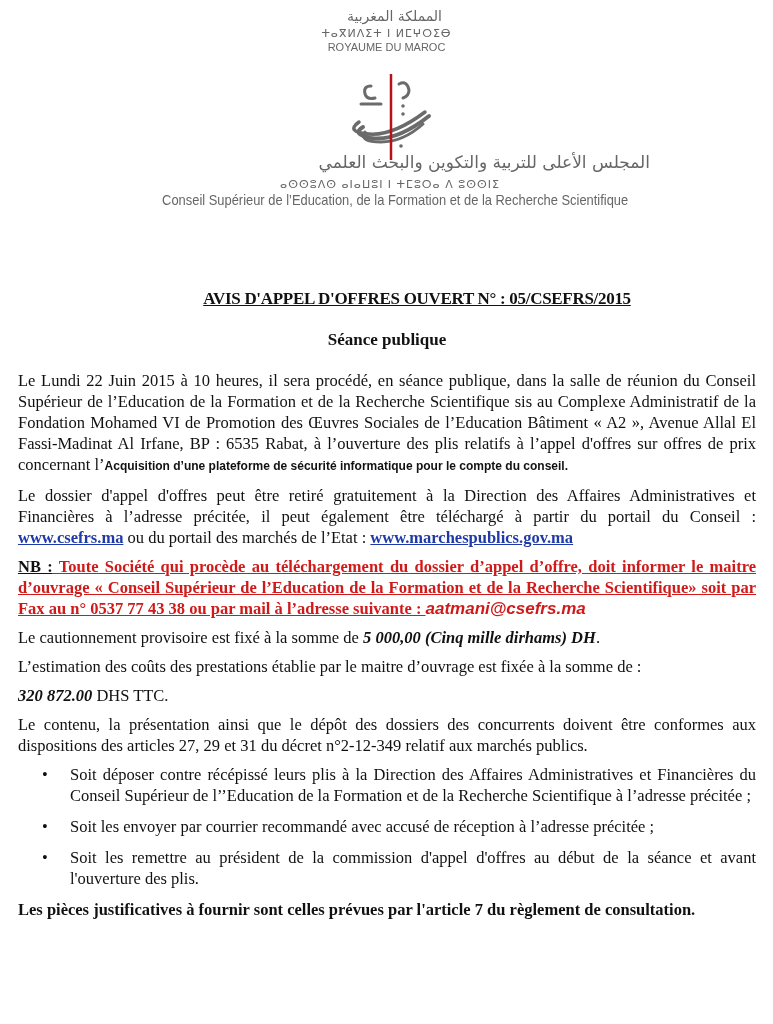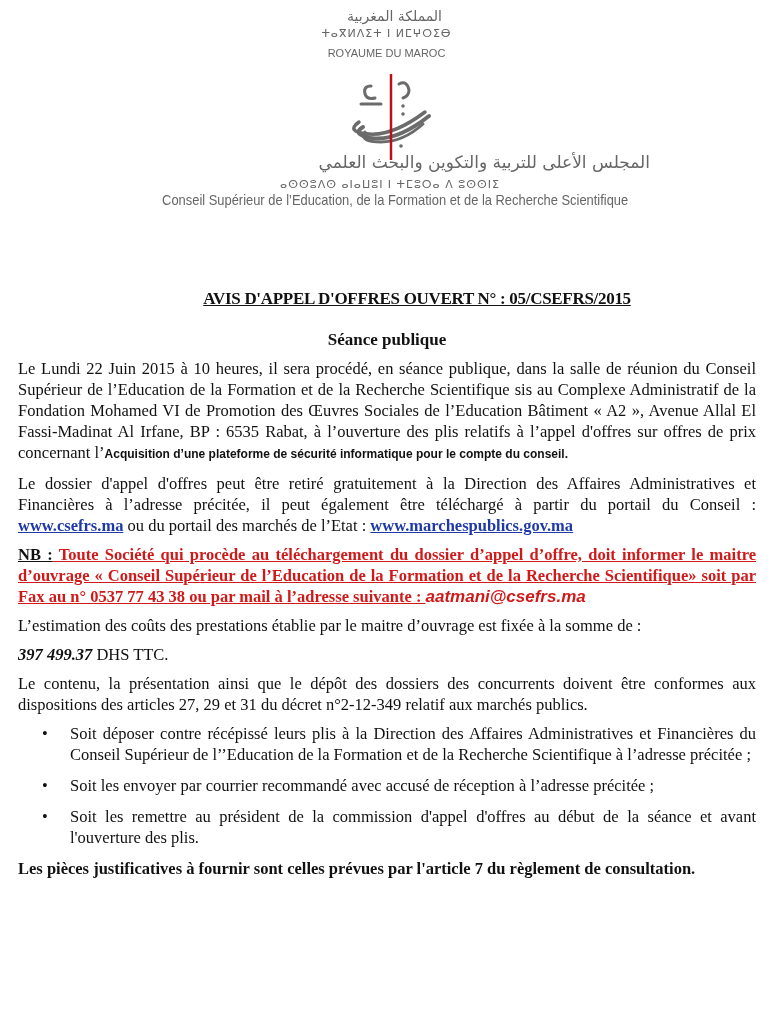--- a/index.html
+++ b/index.html
@@ -3,34 +3,34 @@
 <meta charset="utf-8">
 <style>
   html, body { margin: 0; padding: 0; background: #ffffff; }
   body { width: 773px; height: 1024px; position: relative; overflow: hidden;
          font-family: "Liberation Serif", "DejaVu Serif", serif; color: #111; }
   .header { position: absolute; left: 0; top: 0; width: 773px; text-align: center; }
   .kingdom-ar { position: absolute; top: 8px; left: 8px; width: 773px; text-align: center;
                 font-family: "DejaVu Sans", sans-serif; font-size: 14px; color: #666; }
   .kingdom-tif { position: absolute; top: 27px; left: 0; width: 773px; text-align: center;
                 font-family: "DejaVu Sans", sans-serif; font-size: 11px; color: #666; letter-spacing: 1px; }
-  .kingdom-fr { position: absolute; top: 47px; left: 0; width: 773px; text-align: center;
+  .kingdom-fr { position: absolute; top: 41px; left: 0; width: 773px; text-align: center;
                 font-family: "Liberation Sans", sans-serif; font-size: 11px; color: #666; }
   .logo { position: absolute; left: 341px; top: 72px; width: 100px; height: 90px; }
   .council-ar { position: absolute; top: 152px; left: 130px; width: 520px; text-align: right;
                 font-family: "DejaVu Sans", sans-serif; font-size: 17px; color: #666; direction: rtl; }
   .council-tif { position: absolute; top: 178px; left: 130px; width: 520px; text-align: center;
                 font-family: "DejaVu Sans", sans-serif; font-size: 11px; color: #666; letter-spacing: 1px; }
   .council-fr { position: absolute; top: 191px; left: 125px; width: 530px; text-align: center;
                 font-family: "Liberation Sans", sans-serif; font-size: 15px; color: #666;
                 transform: scaleX(0.86); transform-origin: center; white-space: nowrap; }
   .content { position: absolute; left: 18px; top: 288px; width: 738px; font-size: 16.5px; line-height: 21px; }
   .title { text-align: center; font-weight: bold; text-decoration: underline; font-size: 17px;
            margin: 0 0 20px 0; padding-left: 60px; letter-spacing: -0.3px; }
-  .subtitle { text-align: center; font-weight: bold; font-size: 17px; margin: 0 0 8px 0; }
+  .subtitle { text-align: center; font-weight: bold; font-size: 17px; margin: 0 0 20px 0; }
   p { margin: 0 0 8px 0; text-align: justify; }
   .sans-bold { font-family: Liberation Sans, sans-serif; font-weight: bold; font-size: 12px; }
   a { color: #1f3aa8; font-weight: bold; text-decoration: underline; }
   .nb { color: #d01a1a; font-weight: bold; text-decoration: underline; }
   .nb-label { color: #111; font-weight: bold; text-decoration: underline; }
   .email { font-family: "Liberation Sans", sans-serif; font-style: italic; font-weight: bold;
            color: #d01a1a; font-size: 17px; text-decoration: none; }
   ul { margin: 0 0 8px 0; padding-left: 52px; }
   li { margin: 0 0 10px 0; text-align: justify; list-style: none; position: relative; }
   li .bullet { position: absolute; left: -28px; top: 0; }
@@ -67,23 +67,24 @@
 <div class="content">
   <div class="title">AVIS D'APPEL D'OFFRES OUVERT N° : 05/CSEFRS/2015</div>
   <div class="subtitle">Séance publique</div>
 
   <p><span>Le  Lundi  22 Juin 2015 à 10 heures, il sera procédé, en séance publique,  dans la salle de réunion du Conseil Supérieur de l’Education de la Formation et de la Recherche Scientifique sis au Complexe Administratif de la Fondation Mohamed VI de  Promotion des Œuvres Sociales de l’Education Bâtiment « A2 », Avenue Allal El Fassi-Madinat Al Irfane,  BP : 6535 Rabat, à l’ouverture des plis relatifs à l’appel d'offres sur offres de prix concernant l’</span><span class="sans-bold">Acquisition d’une plateforme de sécurité informatique pour le compte du conseil.</span></p>
 
   <p><span>Le dossier d'appel d'offres peut être retiré gratuitement à la Direction des Affaires Administratives et Financières à l’adresse précitée, il peut également être téléchargé à partir du portail du Conseil : </span><a>www.csefrs.ma</a><span> ou du portail des marchés de l’Etat : </span><a>www.marchespublics.gov.ma</a></p>
 
   <p><span class="nb-label">NB :</span><span class="nb"> Toute Société qui procède au téléchargement du dossier d’appel d’offre, doit informer le maitre d’ouvrage « Conseil Supérieur de l’Education de la Formation et de la Recherche Scientifique» soit par Fax au n° 0537 77 43 38 ou par mail à l’adresse suivante : </span><span class="email">aatmani@csefrs.ma</span></p>
 
+  <p><span>Le cautionnement provisoire est fixé à la somme de </span><b><i>5 000,00 (Cinq mille dirhams) DH</i></b><span>.</span></p>
 
   <p>L’estimation des coûts des prestations établie par le maitre d’ouvrage est fixée à la somme de :</p>
-  <p><b><i>397 499.37</i></b><span> DHS TTC.</span></p>
+  <p><b><i>320 872.00</i></b><span> DHS TTC.</span></p>
 
   <p>Le contenu, la présentation ainsi que le dépôt des dossiers des concurrents doivent être conformes aux dispositions des articles 27, 29 et 31 du décret n°2-12-349 relatif aux marchés publics.</p>
 
   <ul>
     <li><span class="bullet">•</span><span>Soit déposer contre récépissé leurs plis à la Direction des Affaires Administratives et Financières du Conseil Supérieur de l’’Education de la Formation et de la Recherche Scientifique à l’adresse précitée ;</span></li>
     <li><span class="bullet">•</span><span>Soit les envoyer par courrier recommandé avec accusé de réception à l’adresse précitée ;</span></li>
     <li><span class="bullet">•</span><span>Soit les remettre au président de la commission d'appel d'offres au début de la séance et avant l'ouverture des plis.</span></li>
   </ul>
 
   <p class="final">Les pièces justificatives à fournir sont celles prévues par l'article 7 du règlement de consultation.</p>

